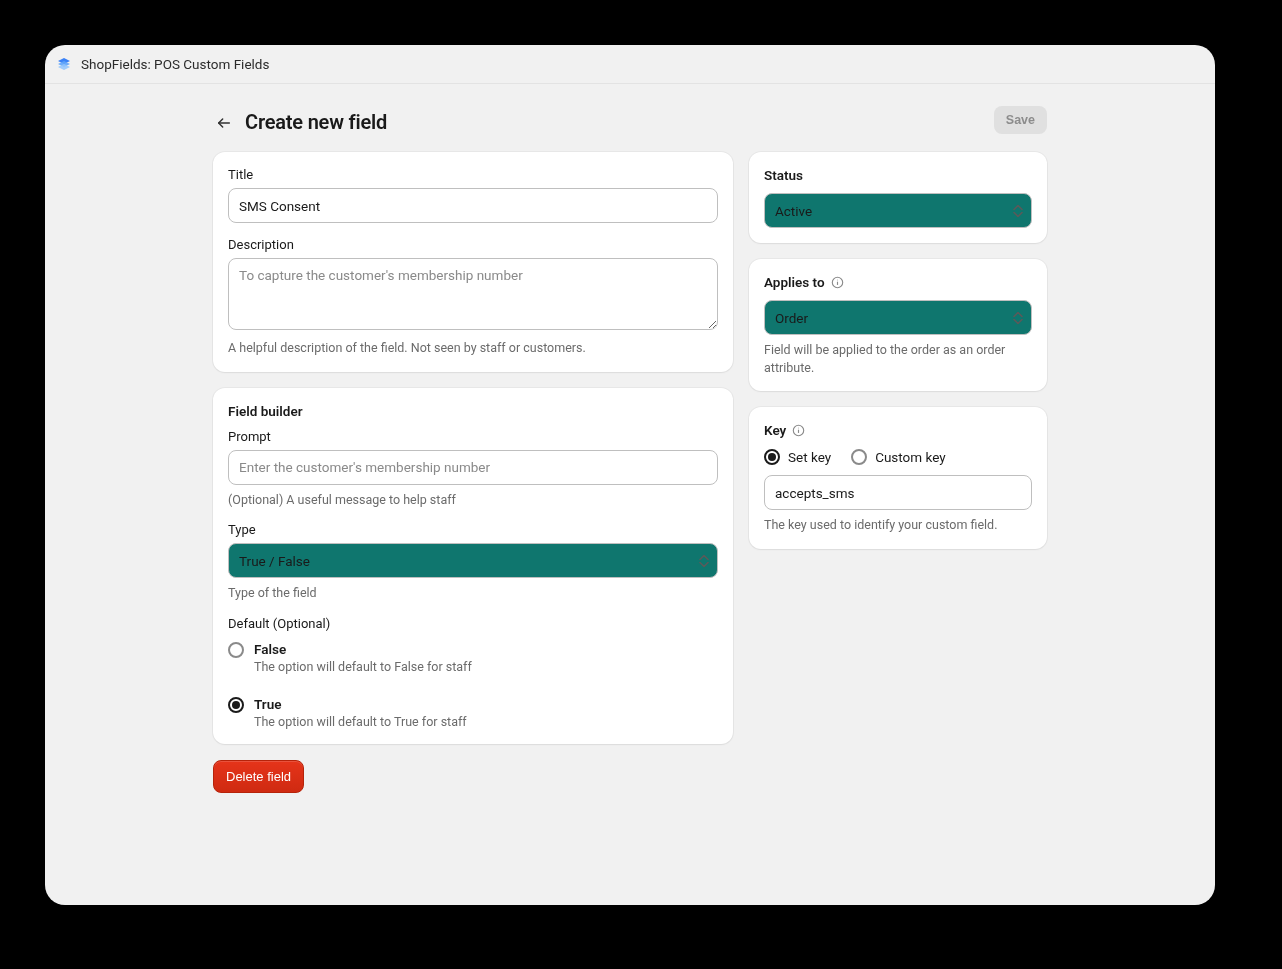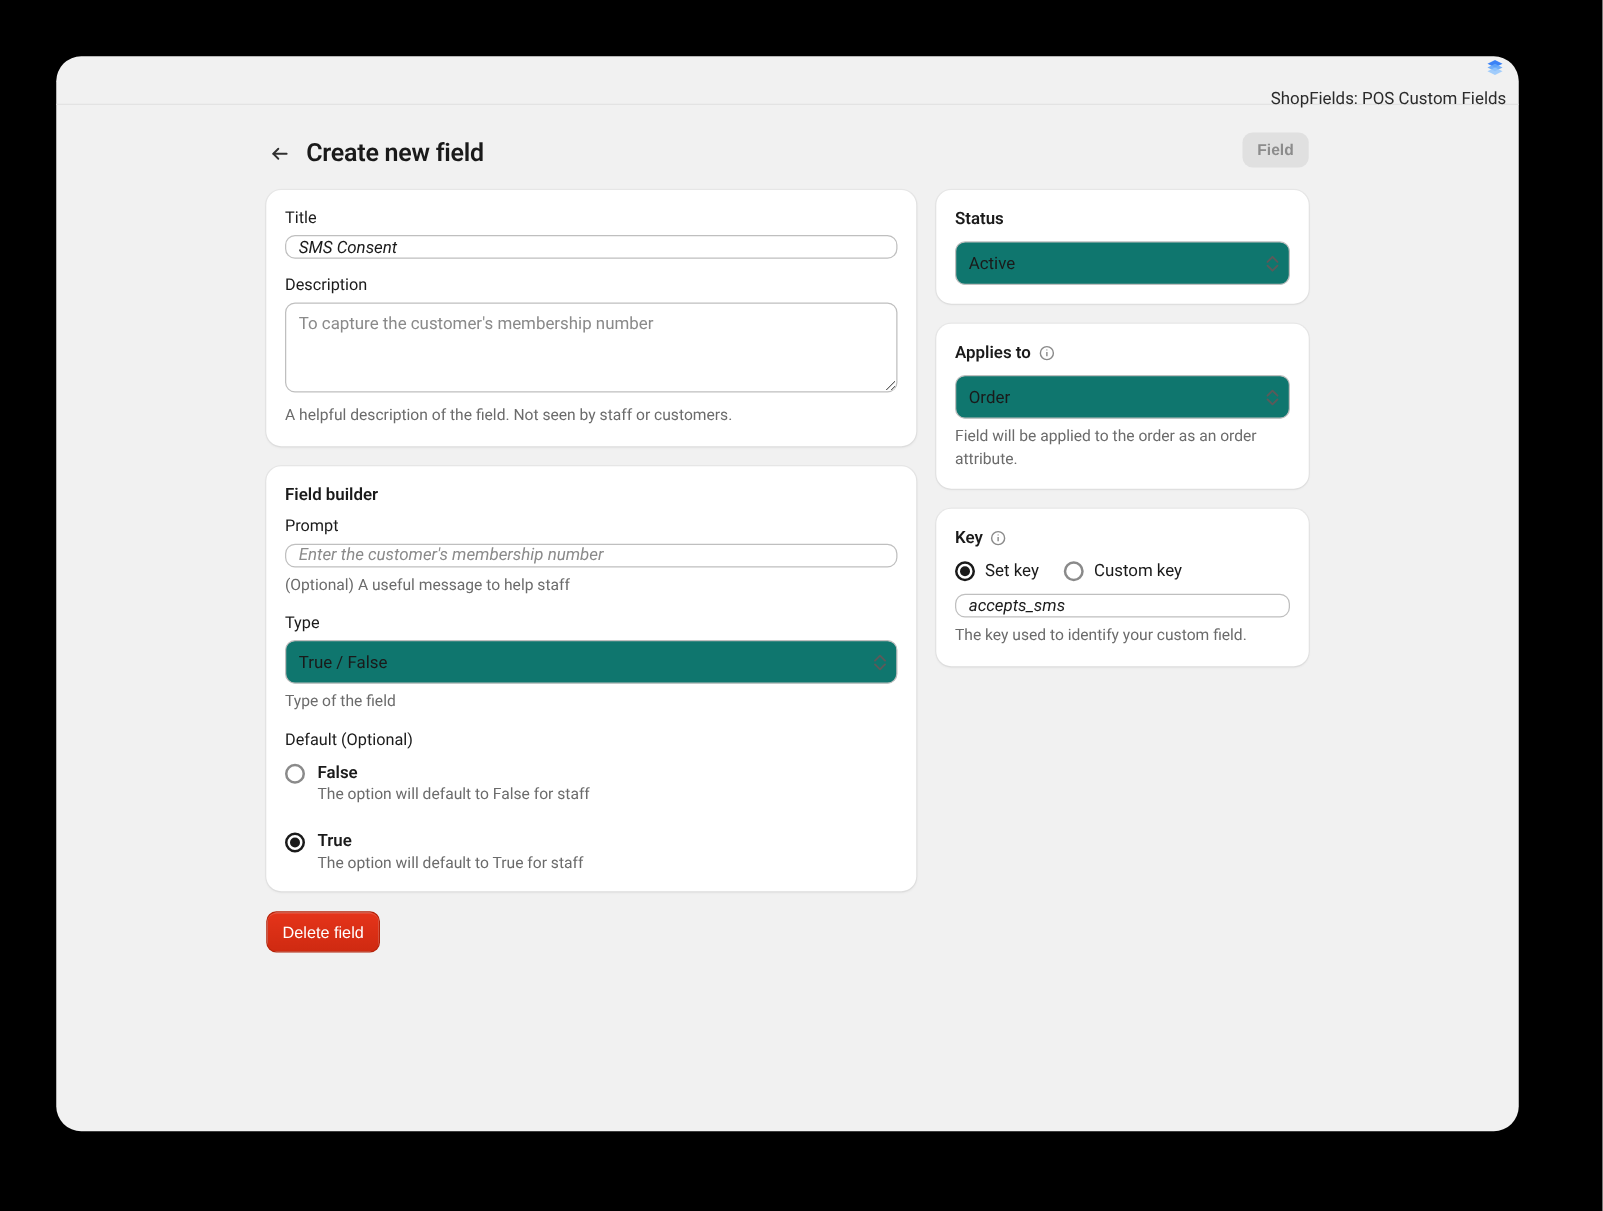--- a/index.html
+++ b/index.html
@@ -32,25 +32,24 @@
     left:45px; top:45px;
     width:1170px; height:860px;
     background:var(--panel);
     border-radius:var(--radius-lg);
     box-shadow:0 8px 30px rgba(0,0,0,0.35),0 0 0 1px rgba(0,0,0,0.05);
     overflow:hidden;
   }
 
   .titlebar{
     height:38px;
-    display:flex; align-items:flex-end;
+    display:flex; align-items:center;
     padding:0 10px;
     border-bottom:1px solid #e3e3e3;
     gap:8px;
-    flex-direction:column;
   }
   .titlebar .logo{
     width:18px;height:18px;display:flex;align-items:center;justify-content:center;
   }
   .titlebar .logo svg{display:block}
   .titlebar .title{font-size:13.5px;color:#2b2b2b}
 
   .page{
     padding:22px 168px 40px 168px;
   }
@@ -99,21 +98,21 @@
   }
   .help{font-size:12.5px;color:var(--text3);margin-top:6px;line-height:1.4}
 
   input.text, textarea.text{
     width:100%;box-sizing:border-box;
     border:1px solid var(--border2);
     border-radius:8px;
     font:inherit;font-size:13.5px;color:#1a1a1a;
     background:#fff;
   }
-  input.text{height:19px;padding:0 10px;font-style:italic;}
+  input.text{height:35px;padding:0 10px;}
   textarea.text{height:72px;padding:8px 10px;resize:vertical;}
   input.text::placeholder, textarea.text::placeholder{color:#8a8a8a}
 
   .select{
     position:relative;width:100%;height:35px;
     border:1px solid var(--border2);border-radius:8px;background:#0f766e;
     display:flex;align-items:center;padding:0 30px 0 10px;font-size:13.5px;
     cursor:pointer;user-select:none;
     box-sizing:border-box;
   }
@@ -173,21 +172,21 @@
   <div class="page">
 
     <div class="header-row">
       <div class="back">
         <svg width="16" height="16" viewBox="0 0 24 24" fill="none" stroke="currentColor" stroke-width="2.2" stroke-linecap="round" stroke-linejoin="round">
             <line x1="20" y1="12" x2="4" y2="12"></line>
             <polyline points="10 18 4 12 10 6"></polyline>
           </svg>
       </div>
       <h1>Create new field</h1>
-      <button class="save-btn">Field</button>
+      <button class="save-btn">Save</button>
     </div>
 
     <div class="cols">
 
       <div>
 
         <div class="card">
           <label class="lbl">Title</label>
           <input class="text" value="SMS Consent" style="">
 

